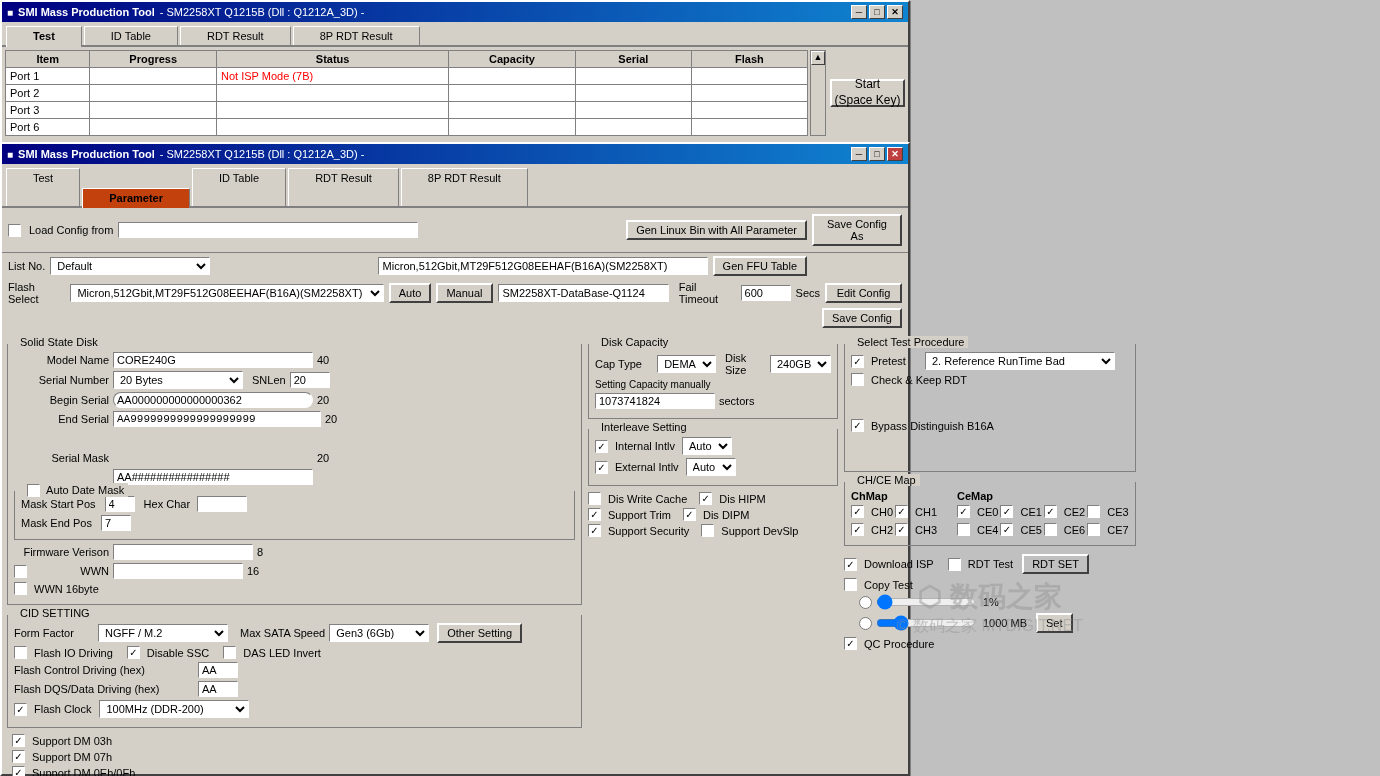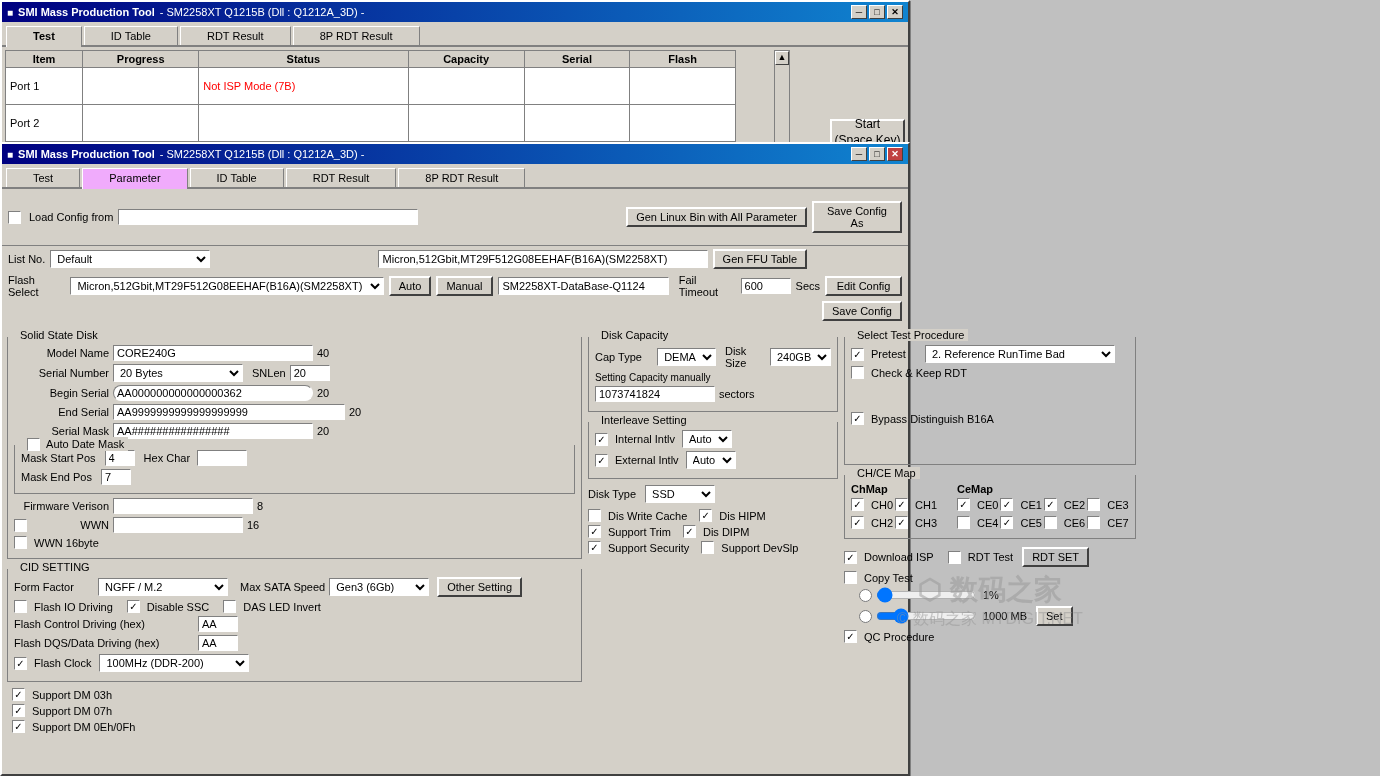--- a/index.html
+++ b/index.html
@@ -93,21 +93,21 @@
     .data-table th {
       background: #d4d0c8;
       border: 1px solid #808080;
       padding: 2px 4px;
       text-align: center;
       font-weight: bold;
     }
     
     .data-table td {
       border: 1px solid #808080;
-      padding: 12px 4px;
+      padding: 2px 4px;
       background: white;
     }
     
     
     .win-input {
       background: white;
       border: 1px solid;
       border-top-color: #808080;
       border-left-color: #808080;
       border-right-color: #ffffff;
@@ -274,21 +274,21 @@
     </div>
   </div>
 
   <div class="tab-bar">
     <div class="tab active">Test</div>
     <div class="tab">ID Table</div>
     <div class="tab">RDT Result</div>
     <div class="tab">8P RDT Result</div>
   </div>
 
-  <div style="display:flex; padding:3px;gap:36px;">
+  <div style="display:flex; padding:3px;">
     <div style="flex:1;">
       <table class="data-table">
         <thead>
           <tr>
             <th style="width:80px;">Item</th>
             <th style="width:120px;">Progress</th>
             <th style="width:220px;">Status</th>
             <th style="width:120px;">Capacity</th>
             <th style="width:110px;">Serial</th>
             <th style="width:110px;">Flash</th>
@@ -348,27 +348,27 @@
     </div>
     <div class="titlebar-controls">
       <div class="titlebar-btn">─</div>
       <div class="titlebar-btn">□</div>
       <div class="titlebar-btn" style="background:#c04040; color:white; font-weight:bold;">✕</div>
     </div>
   </div>
 
   <div class="tab-bar">
     <div class="tab">Test</div>
-    <div class="tab active" style="background:#f0abfc; font-weight:normal;">Parameter</div>
+    <div class="tab active" style="background:#c2410c; font-weight:bold;margin-top:20px;">Parameter</div>
     <div class="tab">ID Table</div>
     <div class="tab">RDT Result</div>
     <div class="tab">8P RDT Result</div>
   </div>
 
-  <div style="display:flex; align-items:center; gap:5px; padding:12px 6px; border-bottom:1px solid #808080;">
+  <div style="display:flex; align-items:center; gap:5px; padding:6px 6px; border-bottom:1px solid #808080;">
     <div class="checkbox"></div>
     <label>Load Config from</label>
     <input class="win-input" style="width: 300px;" value="">
     <div style="flex:1;"></div>
     <button class="win-btn">Gen Linux Bin with All Parameter</button>
     <button class="win-btn" style="width:90px;">Save Config As</button>
   </div>
 
   <div style="display:flex; align-items:center; gap:5px; padding:3px 6px;">
     <label>List No.</label>
@@ -424,27 +424,27 @@
         </div>
 
         <div class="form-row">
           <label class="label-col">Begin Serial</label>
           <input class="win-input" style="width: 200px; border-radius: 8px;" value="AA000000000000000362">
           <span>20</span>
         </div>
 
         <div class="form-row">
           <label class="label-col">End Serial</label>
-          <input class="win-input" style="width: 232px;" value="AA9999999999999999999">
+          <input class="win-input" style="width: 208px; font-family: Liberation Mono, monospace;" value="AA9999999999999999999">
           <span>20</span>
         </div>
 
         <div class="form-row">
           <label class="label-col">Serial Mask</label>
-          <input class="win-input" style="width: 200px;" value="AA################">
+          <input class="win-input" style="width: 200px; margin-top: 39px;" value="AA################">
           <span>20</span>
         </div>
 
         <div class="group-box" style="margin-top:6px; padding:5px 6px 5px;">
           <div class="group-box-title">
             <div class="checkbox"></div>
             <label>Auto Date Mask</label>
           </div>
           <div class="form-row">
             <label>Mask Start Pos</label>
@@ -574,26 +574,20 @@
 
         <div class="form-row">
           <div class="checkbox">✓</div>
           <label>External Intlv</label>
           <select class="win-select" style="width:50px; margin-left:3px;">
             <option>Auto</option>
           </select>
         </div>
       </div>
 
-      <div class="form-row" style="margin-top:6px;">
-        <label>Disk Type</label>
-        <select class="win-select" style="width:70px; margin-left:5px;">
-          <option>SSD</option>
-        </select>
-      </div>
 
       <div style="margin-top:6px;">
         <div class="form-row">
           <div class="checkbox"></div>
           <label>Dis Write Cache</label>
           <div class="checkbox" style="margin-left:8px;">✓</div>
           <label>Dis HIPM</label>
         </div>
         <div class="form-row">
           <div class="checkbox">✓</div>

